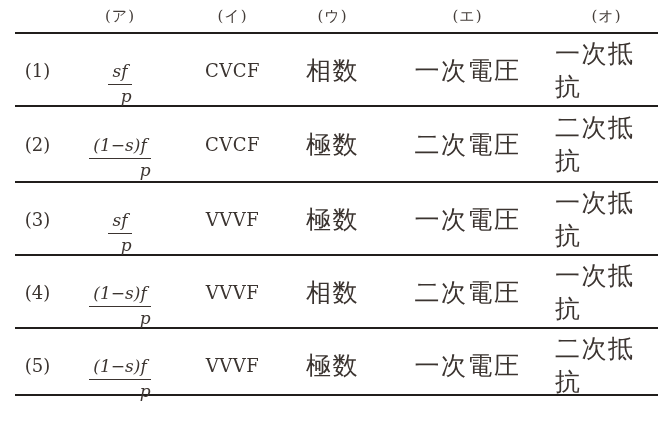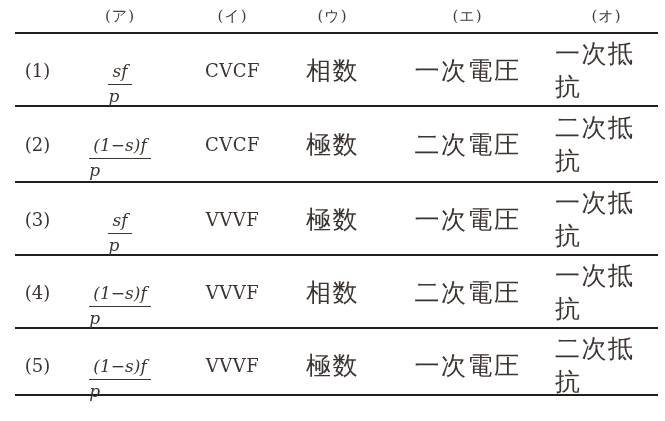--- a/index.html
+++ b/index.html
@@ -46,21 +46,21 @@
   .latin {
     font-size: 18px;
     letter-spacing: 0.5px;
   }
   .jp {
     font-size: 25px;
     letter-spacing: 1.5px;
   }
   .frac {
     display: inline-block;
-    text-align: left;
+    text-align: right;
     font-style: italic;
     font-size: 17px;
     line-height: 1.15;
     vertical-align: middle;
     margin-top: 28px;
   }
   .frac .num {
     display: block;
     padding: 0 4px 2px 4px;
     border-bottom: 1.6px solid #3b3430;

